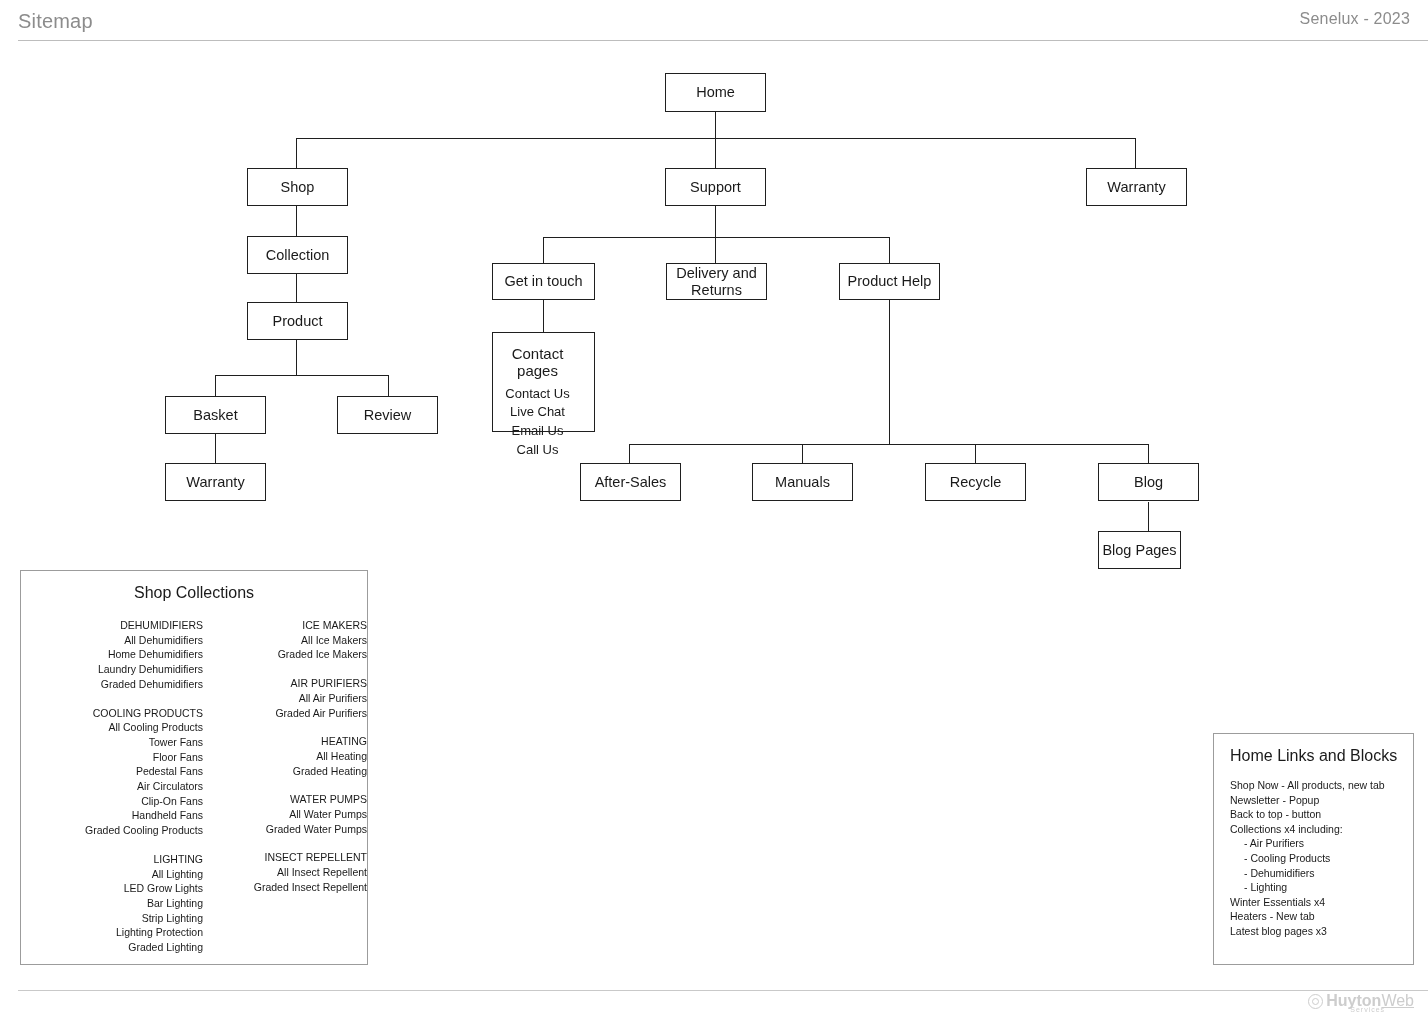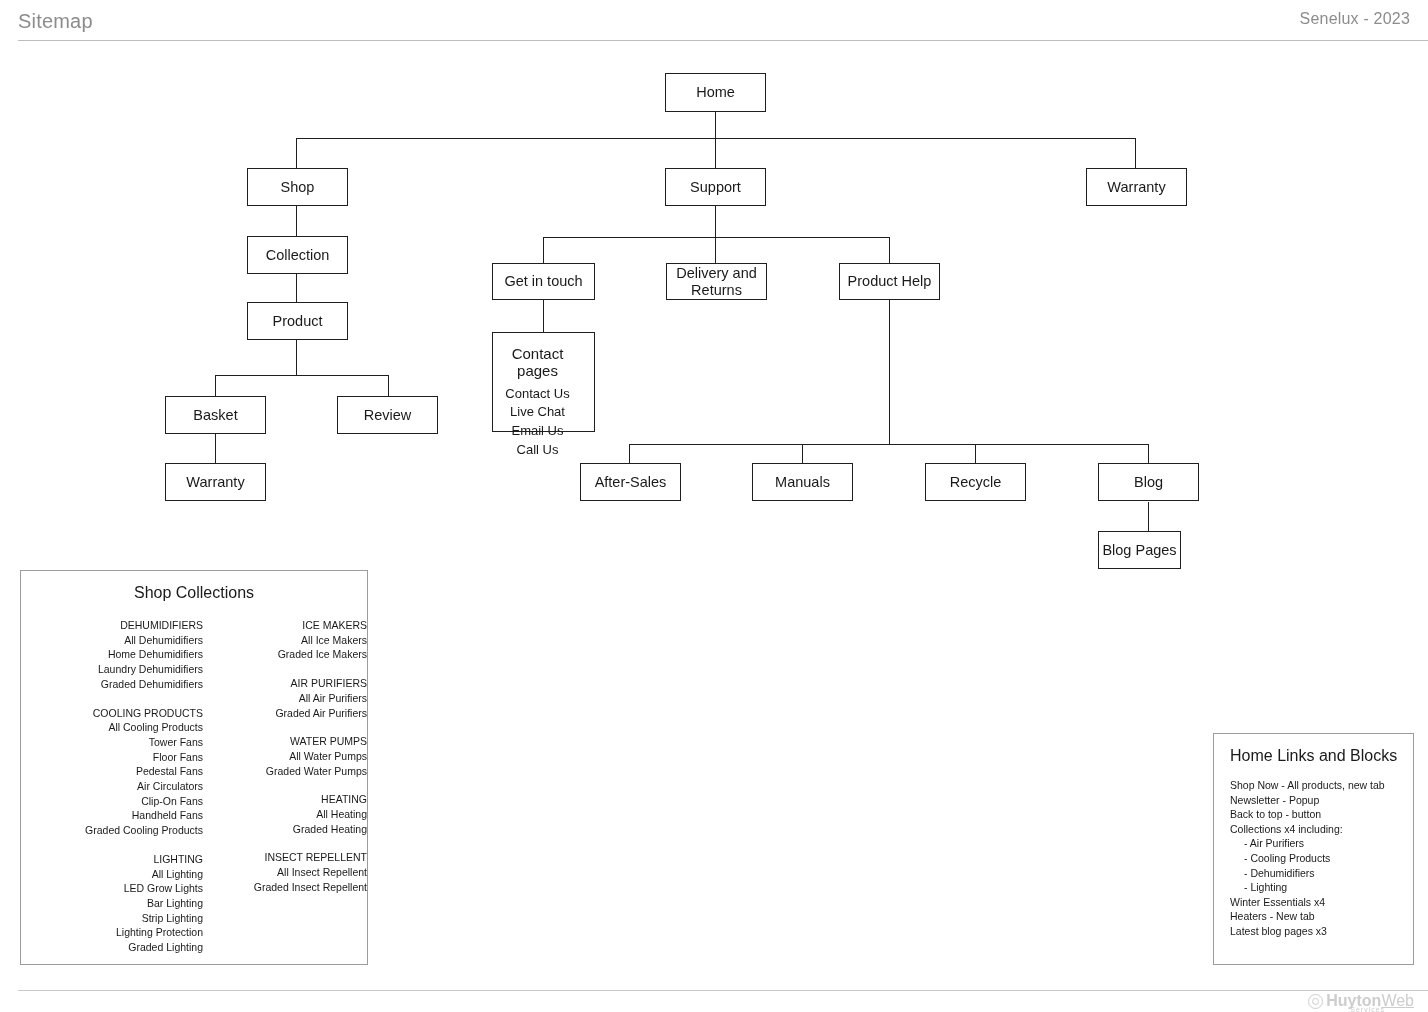--- a/index.html
+++ b/index.html
@@ -305,28 +305,28 @@
           <div class="group-heading">ICE MAKERS</div>
           <div class="group-item">All Ice Makers</div>
           <div class="group-item">Graded Ice Makers</div>
         </div>
         <div class="col-group">
           <div class="group-heading">AIR PURIFIERS</div>
           <div class="group-item">All Air Purifiers</div>
           <div class="group-item">Graded Air Purifiers</div>
         </div>
         <div class="col-group">
+          <div class="group-heading">HEATING</div>
+          <div class="group-item">All Heating</div>
+          <div class="group-item">Graded Heating</div>
+        </div>
+        <div class="col-group">
           <div class="group-heading">WATER PUMPS</div>
           <div class="group-item">All Water Pumps</div>
           <div class="group-item">Graded Water Pumps</div>
-        </div>
-        <div class="col-group">
-          <div class="group-heading">HEATING</div>
-          <div class="group-item">All Heating</div>
-          <div class="group-item">Graded Heating</div>
         </div>
         <div class="col-group">
           <div class="group-heading">INSECT REPELLENT</div>
           <div class="group-item">All Insect Repellent</div>
           <div class="group-item">Graded Insect Repellent</div>
         </div>
       </div>
   </div>
 </div>
 

